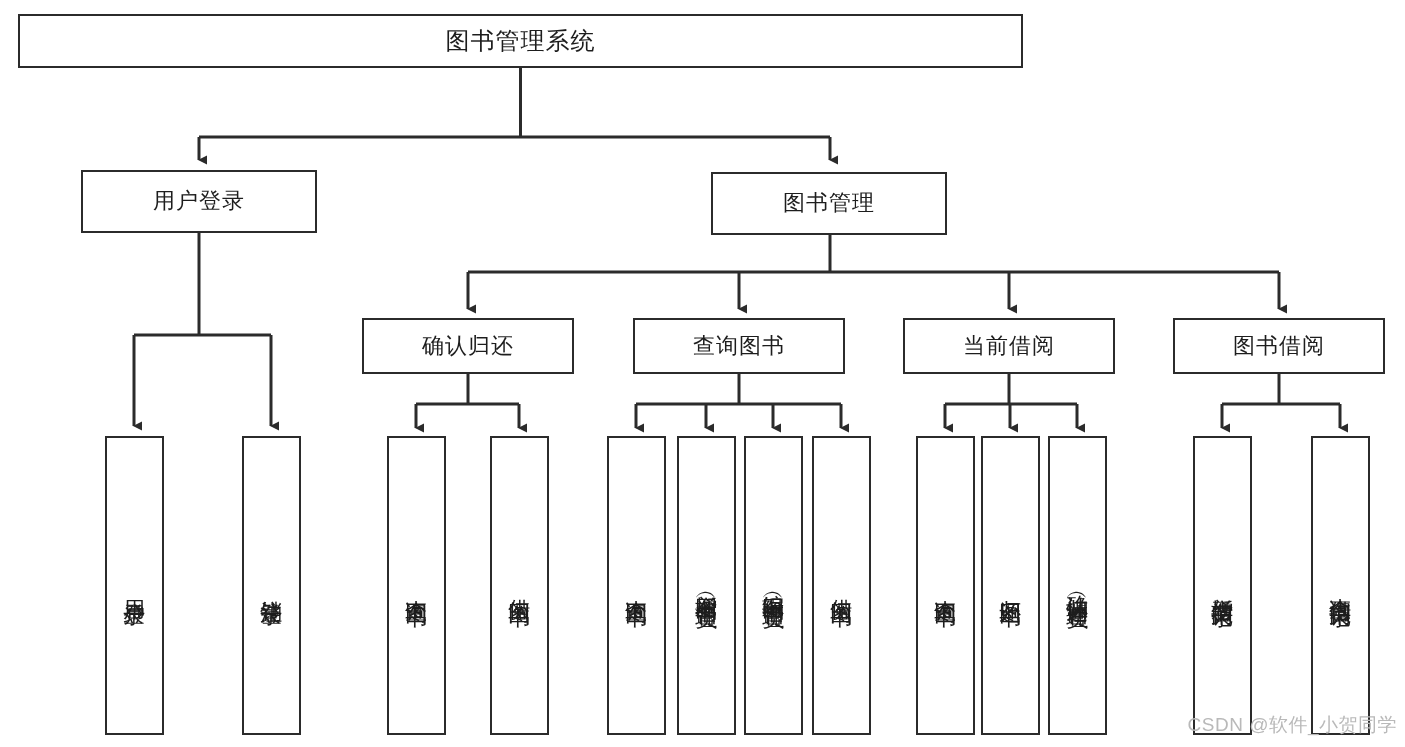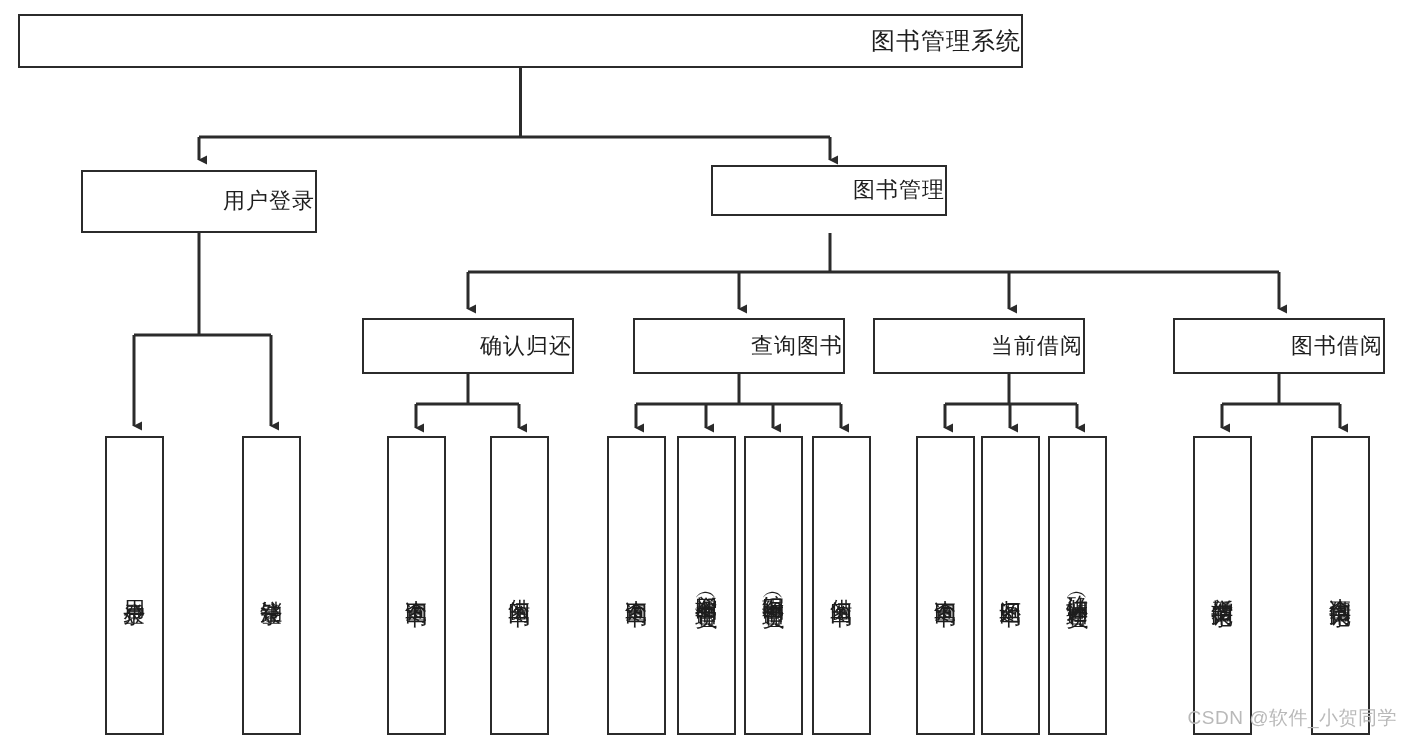--- a/index.html
+++ b/index.html
@@ -34,41 +34,40 @@
     display: flex;
     align-items: center;
     justify-content: center;
     color: #1d1d1d;
   }
   .node.horizontal {
     font-size: 22px;
     line-height: 1.2;
     letter-spacing: 1px;
     white-space: nowrap;
-    justify-content: flex-end;
   }
   .node.vertical {
     writing-mode: vertical-rl;
     text-orientation: upright;
     font-size: 22px;
     line-height: 1.35;
     letter-spacing: 2px;
   }
   .node.vertical .vlabel {
     writing-mode: vertical-rl;
     text-orientation: upright;
     text-align: center;
   }
   .node.root {
     font-size: 24px;
   }
   #watermark {
     position: absolute;
     right: 8px;
-    bottom: 16px;
+    bottom: 9px;
     font-size: 19px;
     color: #b9b9b9;
     white-space: nowrap;
     letter-spacing: 0.5px;
   }
 </style>
 </head>
 <body>
 
 <div id="diagram-root">
@@ -125,31 +124,31 @@
     </g>
   </svg>
 
   <div class="node horizontal root" style="left:18px; top:14px; width:1005px; height:54px;">
     <span>图书管理系统</span>
   </div>
 
   <div class="node horizontal" style="left:81px; top:170px; width:236px; height:63px;">
     <span>用户登录</span>
   </div>
-  <div class="node horizontal" style="left:711px; top:165px; width:236px; height:51px;">
+  <div class="node horizontal" style="left:711px; top:172px; width:236px; height:63px;">
     <span>图书管理</span>
   </div>
 
   <div class="node horizontal" style="left:362px; top:318px; width:212px; height:56px;">
     <span>确认归还</span>
   </div>
   <div class="node horizontal" style="left:633px; top:318px; width:212px; height:56px;">
     <span>查询图书</span>
   </div>
-  <div class="node horizontal" style="left:873px; top:318px; width:212px; height:56px;">
+  <div class="node horizontal" style="left:903px; top:318px; width:212px; height:56px;">
     <span>当前借阅</span>
   </div>
   <div class="node horizontal" style="left:1173px; top:318px; width:212px; height:56px;">
     <span>图书借阅</span>
   </div>
 
   <div class="node vertical" style="left:105px; top:436px; width:59px; height:299px;">
     <span class="vlabel">用户登录</span>
   </div>
   <div class="node vertical" style="left:242px; top:436px; width:59px; height:299px;">

